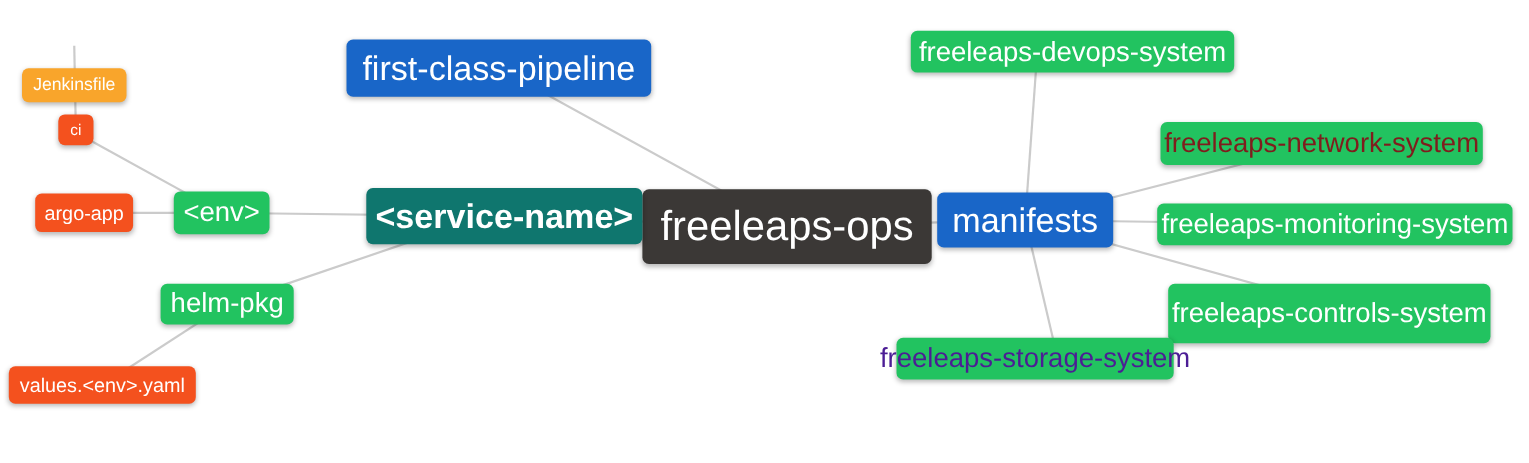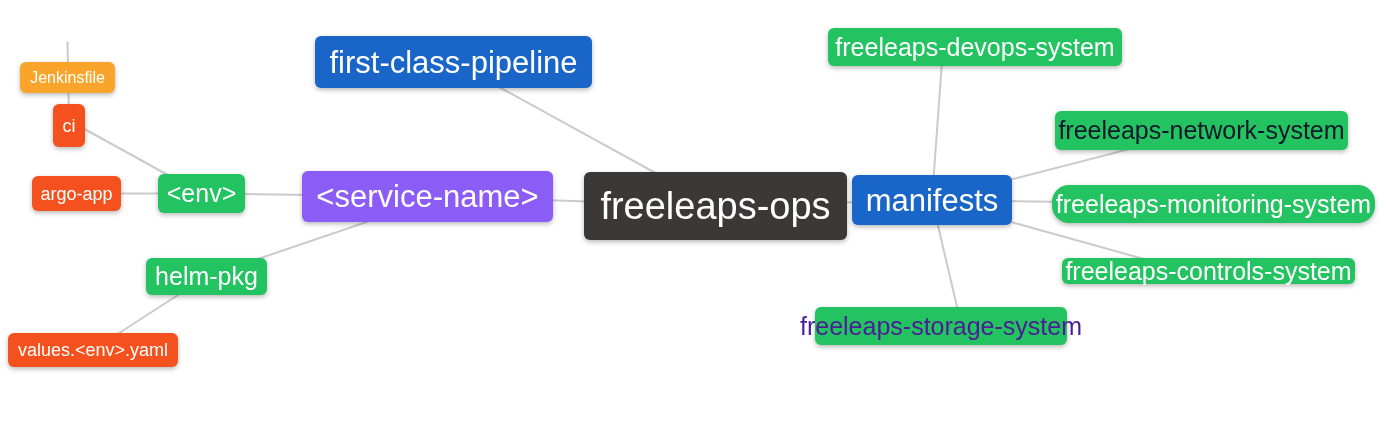--- a/index.html
+++ b/index.html
@@ -49,27 +49,27 @@
       <line x1="932" y1="200" x2="715.5" y2="206" stroke="#CBCBCB" stroke-width="2"></line>
       <line x1="943" y1="47" x2="932" y2="200" stroke="#CBCBCB" stroke-width="2"></line>
       <line x1="1201.5" y1="130.5" x2="932" y2="200" stroke="#CBCBCB" stroke-width="2"></line>
       <line x1="1213.5" y1="204" x2="932" y2="200" stroke="#CBCBCB" stroke-width="2"></line>
       <line x1="1208.5" y1="277" x2="932" y2="200" stroke="#CBCBCB" stroke-width="2"></line>
       <line x1="961.5" y1="326" x2="932" y2="200" stroke="#CBCBCB" stroke-width="2"></line>
     </svg>
   <div class="node-layer">
       <div class="mm-node" style="left: 584px; top: 172px; width: 263px; height: 68px; font-size: 38px; background: rgb(59, 56, 54); color: rgb(255, 255, 255);">freeleaps-ops</div>
       <div class="mm-node" style="left: 315px; top: 36px; width: 277px; height: 52px; font-size: 31px; background: rgb(25, 102, 200); color: rgb(255, 255, 255); text-align: center;">first-class-pipeline</div>
-      <div class="mm-node" style="left: 302px; top: 171px; width: 251px; height: 51px; font-size: 31px; background: #8b5cf6; color: rgb(255, 255, 255);">&lt;service-name&gt;</div>
+      <div class="mm-node" style="left: 333px; top: 171px; width: 251px; height: 51px; font-size: 31px; background: #0f766e; color: rgb(255, 255, 255); font-weight: bold;">&lt;service-name&gt;</div>
       <div class="mm-node" style="left: 158px; top: 174px; width: 87px; height: 39px; font-size: 25px; background: rgb(34, 195, 96); color: rgb(255, 255, 255);">&lt;env&gt;</div>
       <div class="mm-node" style="left: 852px; top: 175px; width: 160px; height: 50px; font-size: 31px; background: rgb(25, 102, 200); color: rgb(255, 255, 255);">manifests</div>
       <div class="mm-node" style="left: 146px; top: 258px; width: 121px; height: 37px; font-size: 25px; background: rgb(34, 195, 96); color: rgb(255, 255, 255);">helm-pkg</div>
-      <div class="mm-node" style="left: 53px; top: 104px; width: 32px; height: 43px; font-size: 18px; background: rgb(244, 81, 30); color: rgb(255, 255, 255);">ci</div>
+      <div class="mm-node" style="left: 53px; top: 104px; width: 32px; height: 28px; font-size: 14px; background: rgb(244, 81, 30); color: rgb(255, 255, 255);">ci</div>
       <div class="mm-node" style="left: 32px; top: 176px; width: 89px; height: 35px; font-size: 18px; background: rgb(244, 81, 30); color: rgb(255, 255, 255);">argo-app</div>
       <div class="mm-node" style="left: 8px; top: 333px; width: 170px; height: 34px; font-size: 18px; background: rgb(244, 81, 30); color: rgb(255, 255, 255);">values.&lt;env&gt;.yaml</div>
       <div class="mm-node" style="left: 20px; top: 26px; width: 95px; height: 31px; font-size: 16px; background: rgb(249, 165, 43); color: rgb(255, 255, 255); margin-top: 36px;">Jenkinsfile</div>
       <div class="mm-node" style="left: 796px; top: 28px; width: 294px; height: 38px; font-size: 25px; background: rgb(34, 195, 96); color: rgb(255, 255, 255); margin-left: 32px;">freeleaps-devops-system</div>
-      <div class="mm-node" style="left: 1055px; top: 111px; width: 293px; height: 39px; font-size: 25px; background: rgb(34, 195, 96); color: #0f172a;">freeleaps-network-system</div>
-      <div class="mm-node" style="left: 1052px; top: 185px; width: 323px; height: 38px; font-size: 25px; background: rgb(34, 195, 96); color: rgb(255, 255, 255); border-radius: 17px;">freeleaps-monitoring-system</div>
-      <div class="mm-node" style="left: 1062px; top: 258px; width: 293px; height: 26px; font-size: 25px; background: rgb(34, 195, 96); color: rgb(255, 255, 255);">freeleaps-controls-system</div>
+      <div class="mm-node" style="left: 1055px; top: 111px; width: 293px; height: 39px; font-size: 25px; background: rgb(34, 195, 96); color: #7f1d1d;">freeleaps-network-system</div>
+      <div class="mm-node" style="left: 1052px; top: 185px; width: 323px; height: 38px; font-size: 25px; background: rgb(34, 195, 96); color: rgb(255, 255, 255);">freeleaps-monitoring-system</div>
+      <div class="mm-node" style="left: 1062px; top: 258px; width: 293px; height: 54px; font-size: 25px; background: rgb(34, 195, 96); color: rgb(255, 255, 255);">freeleaps-controls-system</div>
       <div class="mm-node" style="left: 815px; top: 307px; width: 252px; height: 38px; font-size: 25px; background: rgb(34, 195, 96); color: #4c1d95;">freeleaps-storage-system</div>
     </div>
 </div>
 
 </body></html>

